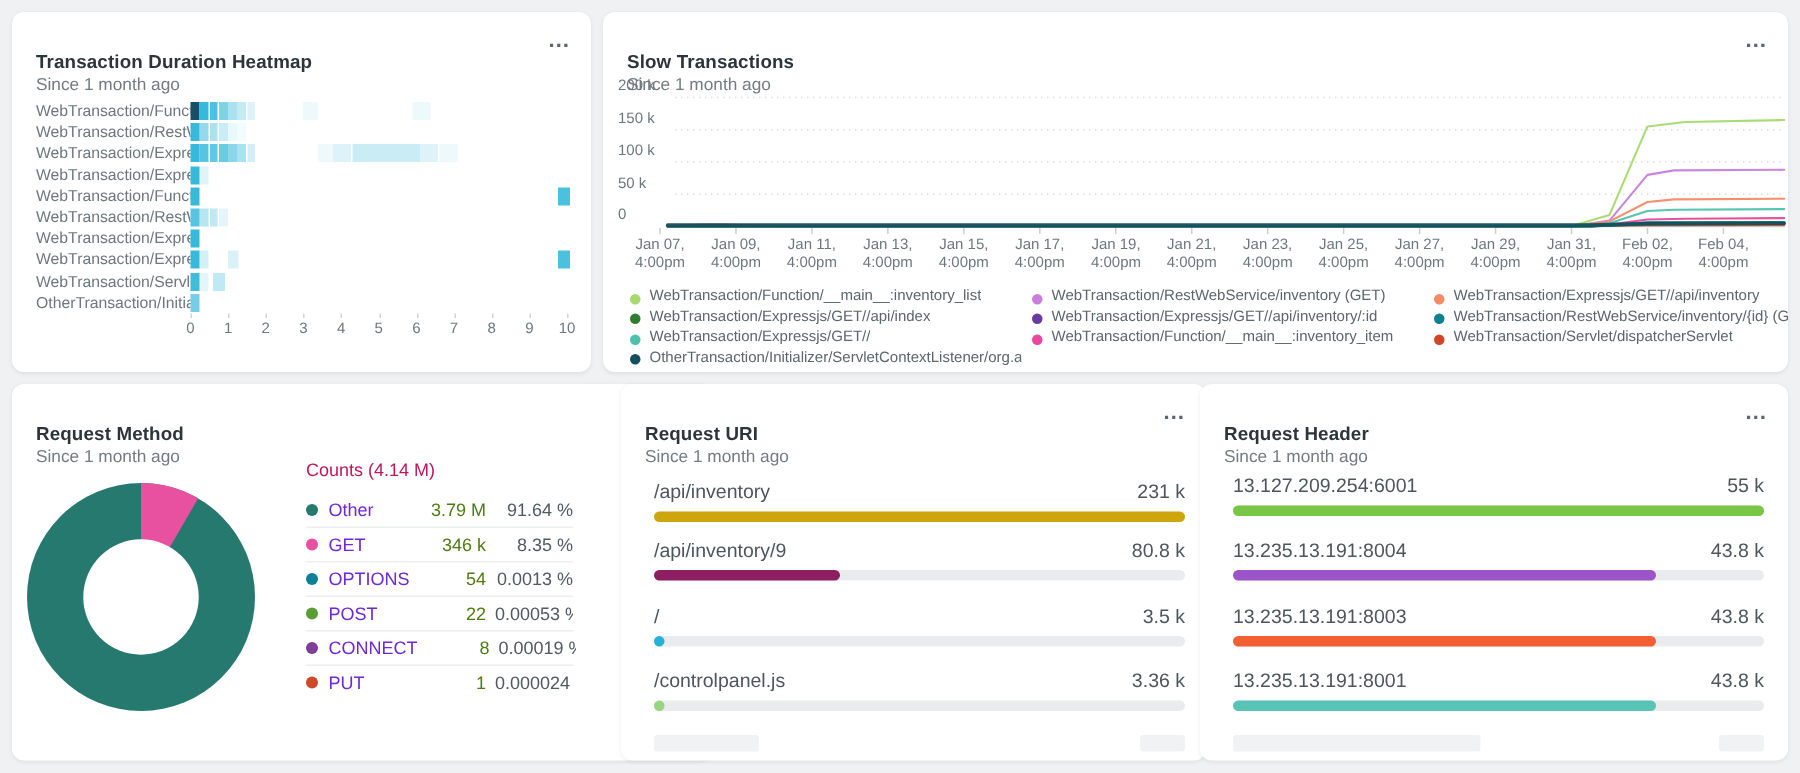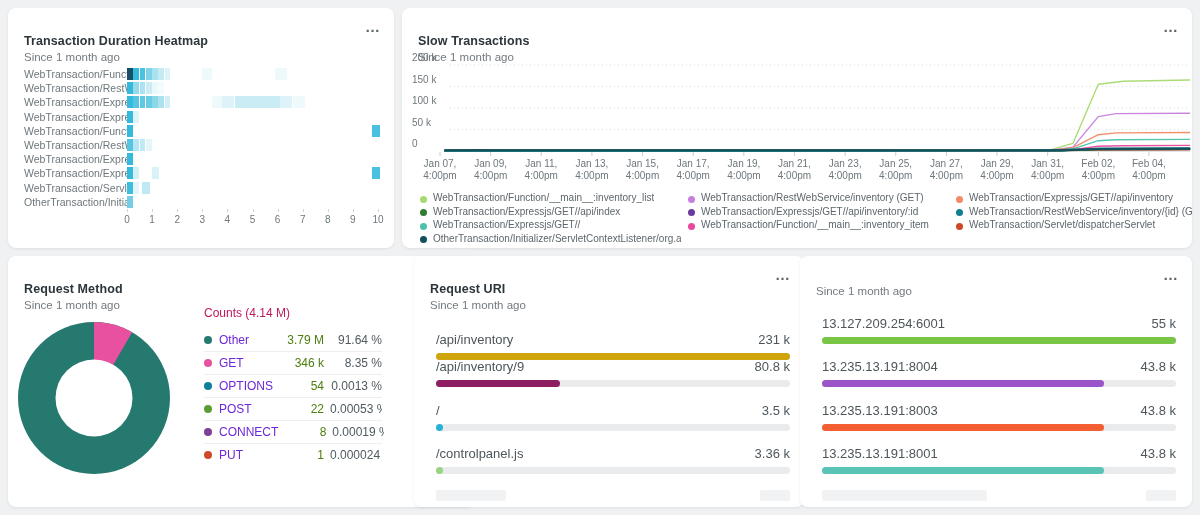--- a/index.html
+++ b/index.html
@@ -391,21 +391,21 @@
   </div>
 </div>
 
 <div class="card" id="card-uri">
   <div class="card-head">
     <div class="title">Request URI</div>
     <div class="subtitle">Since 1 month ago</div>
     <div class="menu-btn">…</div>
   </div>
   <div class="bl-rows" id="uri-rows">
-      <div class="bl-row" style="top: 16px;">
+      <div class="bl-row" style="top: 4px;">
         <div class="bl-label">/api/inventory</div>
         <div class="bl-value">231 k</div>
         <div class="bl-track">
           <div class="bl-fill" style="width: 354px; background: rgb(207, 165, 14);"></div>
         </div>
       </div>
       <div class="bl-row" style="top: 43.3px;">
         <div class="bl-label">/api/inventory/9</div>
         <div class="bl-value">80.8 k</div>
         <div class="bl-track">
@@ -427,20 +427,21 @@
         </div>
       </div>
       <div class="ghost" style="left: 0px; top: 174px; width: 70px;"></div>
       <div class="ghost" style="right: 0px; top: 174px; width: 30px;"></div>
     </div>
 
 </div>
 
 <div class="card" id="card-header">
   <div class="card-head">
+    <div class="title">Request Header</div>
     <div class="subtitle">Since 1 month ago</div>
     <div class="menu-btn">…</div>
   </div>
   <div class="bl-rows" id="header-rows">
       <div class="bl-row" style="top: 0px;">
         <div class="bl-label">13.127.209.254:6001</div>
         <div class="bl-value">55 k</div>
         <div class="bl-track">
           <div class="bl-fill" style="width: 354px; background: rgb(121, 197, 70);"></div>
         </div>

